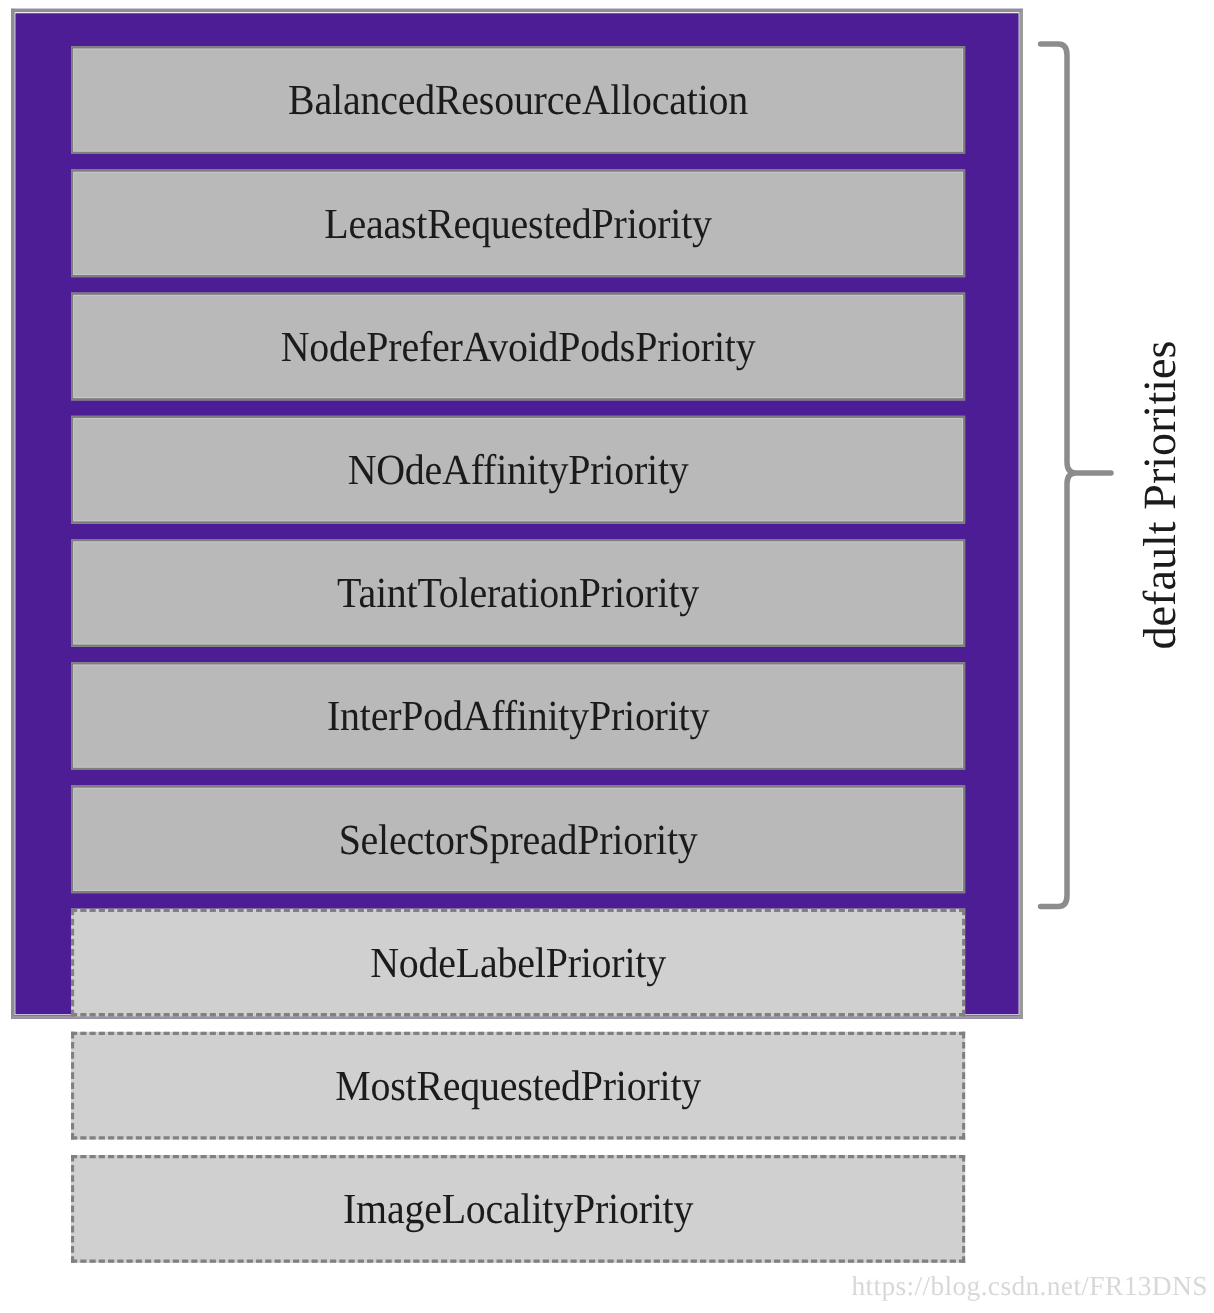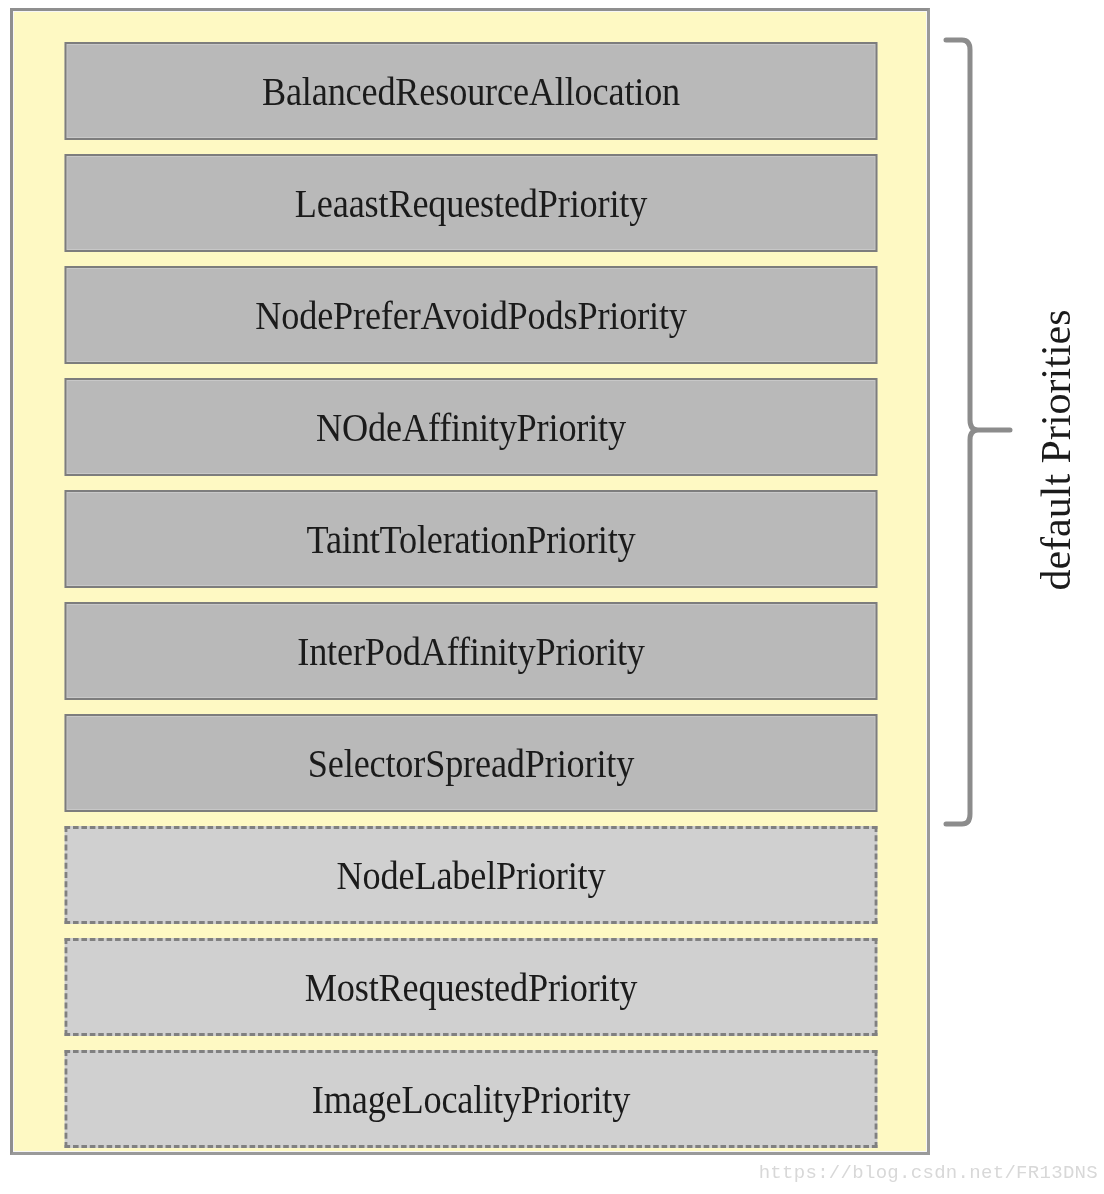--- a/index.html
+++ b/index.html
@@ -14,23 +14,23 @@
     overflow: hidden;
     font-family: "Liberation Serif", "DejaVu Serif", serif;
   }
 
   
   #panel {
     position: absolute;
     left: 10px;
     top: 8px;
     width: 920px;
-    height: 1147px;
+    height: 918px;
     box-sizing: border-box;
-    background: #fef9c3;
+    background: #4c1d95;
     border: 3px solid #8f8f8f;
     border-right-color: #9a9a9a;
     border-bottom-color: #9a9a9a;
     box-shadow: inset 0 0 0 1px #f6f6f6;
   }
 
   #rows {
     position: absolute;
     left: 21px;
     top: 31px;
@@ -93,22 +93,22 @@
     font-size: 42px;
     color: #1b1b1b;
     letter-spacing: 0px;
   }
 
   
   #watermark {
     position: absolute;
     right: 6px;
     bottom: 10px;
-    font-family: Liberation Mono, monospace;
-    font-size: 19px;
+    font-family: Liberation Serif, serif;
+    font-size: 25px;
     color: #d8d8d8;
     letter-spacing: 0.3px;
     white-space: nowrap;
   }
 </style>
 </head>
 <body>
 
 <div id="panel">
   <div id="rows">

